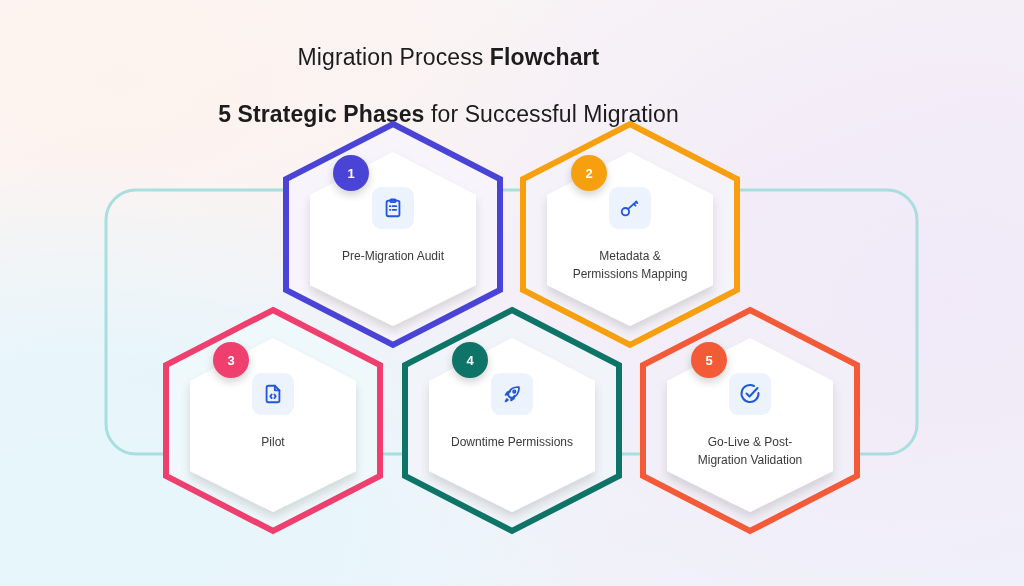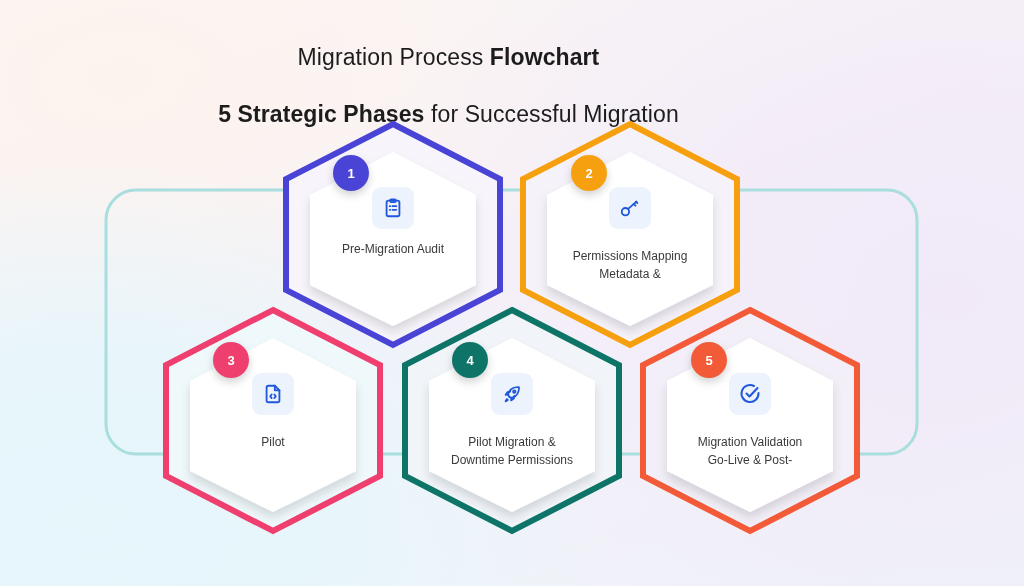--- a/index.html
+++ b/index.html
@@ -81,37 +81,37 @@
   <div class="icon-tile" style="left:372px;top:187px">
     <svg width="22" height="22" viewBox="0 0 24 24" fill="none" stroke="#2057DB" stroke-width="2" stroke-linecap="round" stroke-linejoin="round">
       <rect x="5" y="4" width="14" height="17" rx="2"></rect>
         <rect x="9" y="2.5" width="6" height="3" rx="1"></rect>
       <line x1="8.5" y1="10" x2="9" y2="10"></line>
         <line x1="11.5" y1="10" x2="15.5" y2="10"></line>
       <line x1="8.5" y1="14" x2="9" y2="14"></line>
         <line x1="11.5" y1="14" x2="15.5" y2="14"></line>
     </svg>
   </div>
-  <div class="label" style="left:298px;top:240px">
+  <div class="label" style="left:298px;top:247px">
     <div>Pre-Migration Audit</div>
   </div>
 </div>
 
 <div>
   <div class="badge" style="left:571px;top:155px;background:#F6A00F">2</div>
   <div class="icon-tile" style="left:609px;top:187px">
     <svg width="22" height="22" viewBox="0 0 24 24" fill="none" stroke="#2057DB" stroke-width="2" stroke-linecap="round" stroke-linejoin="round">
       <circle cx="7" cy="16" r="4"></circle>
         <line x1="10" y1="13" x2="19" y2="5"></line>
         <path d="M16 7.5l2 2M18.5 5.2l1.5 1.5"></path>
     </svg>
   </div>
   <div class="label" style="left:535px;top:247px">
+    <div>Metadata &amp;</div>
     <div>Permissions Mapping</div>
-    <div>Metadata &amp;</div>
   </div>
 </div>
 
 <div>
   <div class="badge" style="left:213px;top:342px;background:#EE3F6E">3</div>
   <div class="icon-tile" style="left:252px;top:373px">
     <svg width="22" height="22" viewBox="0 0 24 24" fill="none" stroke="#2057DB" stroke-width="2" stroke-linecap="round" stroke-linejoin="round">
       <path d="M14 3H7a2 2 0 0 0-2 2v14a2 2 0 0 0 2 2h10a2 2 0 0 0 2-2V8z"></path>
         <path d="M14 3v5h5"></path>
       <path d="M10.5 12.5L9 14.5l1.5 2M13.5 12.5l1.5 2-1.5 2"></path>
@@ -126,30 +126,29 @@
   <div class="badge" style="left:452px;top:342px;background:#0E7468">4</div>
   <div class="icon-tile" style="left:491px;top:373px">
     <svg width="22" height="22" viewBox="0 0 24 24" fill="none" stroke="#2057DB" stroke-width="2" stroke-linecap="round" stroke-linejoin="round">
       <path d="M9 15c-1-1-1.5-2-1-3.5C9.5 7 14 4 19.5 4.5 20 10 17 14.5 12.5 16c-1.5.5-2.5 0-3.5-1z"></path>
       <circle cx="14.5" cy="9.5" r="1.3"></circle>
       <path d="M8 12.5l-3 .5 2-3 3-.5M11.5 16l-.5 3 3-2 .5-3"></path>
       <path d="M6.5 17.5c-1 1-1.5 2.5-1.5 2.5s1.5-.5 2.5-1.5"></path>
     </svg>
   </div>
   <div class="label" style="left:417px;top:433px">
-    <div>Pilot Migration &amp;</div>
     <div>Downtime Permissions</div>
   </div>
 </div>
 
 <div>
   <div class="badge" style="left:691px;top:342px;background:#F25A38">5</div>
   <div class="icon-tile" style="left:729px;top:373px">
     <svg width="24" height="24" viewBox="0 0 24 24" fill="none" stroke="#2057DB" stroke-width="2" stroke-linecap="round" stroke-linejoin="round">
       <path d="M20.5 11a8.5 8.5 0 1 1-4.5-7"></path>
         <path d="M8.5 11.5l3 3 8-8.5"></path>
     </svg>
   </div>
   <div class="label" style="left:655px;top:433px">
+    <div>Go-Live &amp; Post-</div>
     <div>Migration Validation</div>
-    <div>Go-Live &amp; Post-</div>
   </div>
 </div>
 
 </body></html>

